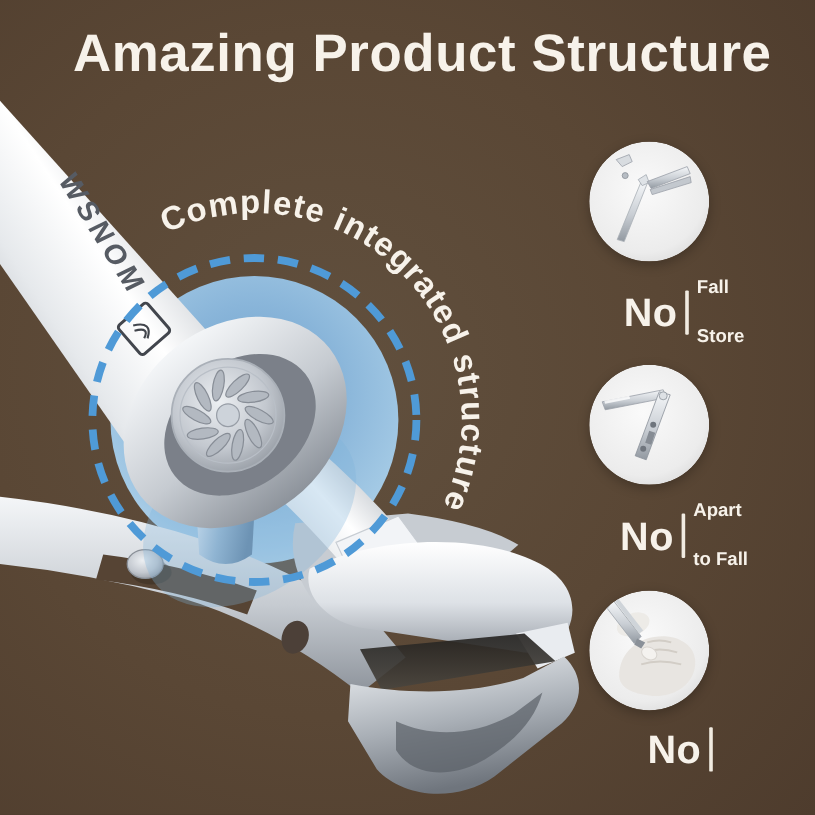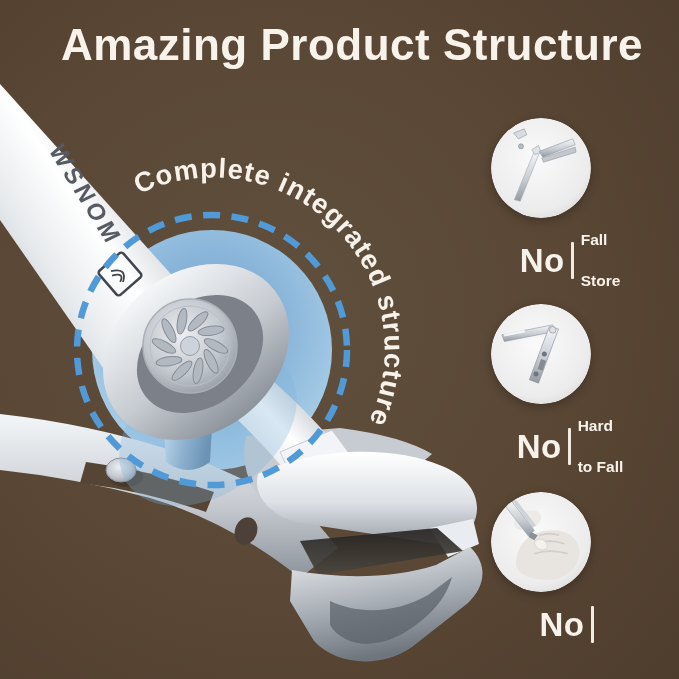--- a/index.html
+++ b/index.html
@@ -203,21 +203,21 @@
           <circle cx="74" cy="31" r="4" fill="#dde1e5" stroke="#8c929a" stroke-width=".8"></circle>
           <circle cx="64" cy="60" r="3" fill="#6f757d"></circle>
           <circle cx="54" cy="84" r="3" fill="#6f757d"></circle>
           <path d="M60,66 L66,68 L62,80 L56,78 Z" fill="#868c94"></path>
         </svg>
       </div>
       <div class="caption">
         <span class="no">No</span>
         <span class="divider"></span>
         <span class="lines">
-          <span>Hard</span>
+          <span>Apart</span>
           <span>to Fall</span>
         </span>
       </div>
     </div>
 
     <div class="drawback-group g3">
       <div class="photo-circle">
         <svg viewBox="0 0 120 120">
           <defs>
             <radialGradient id="p3bg" cx="45%" cy="40%" r="75%">

